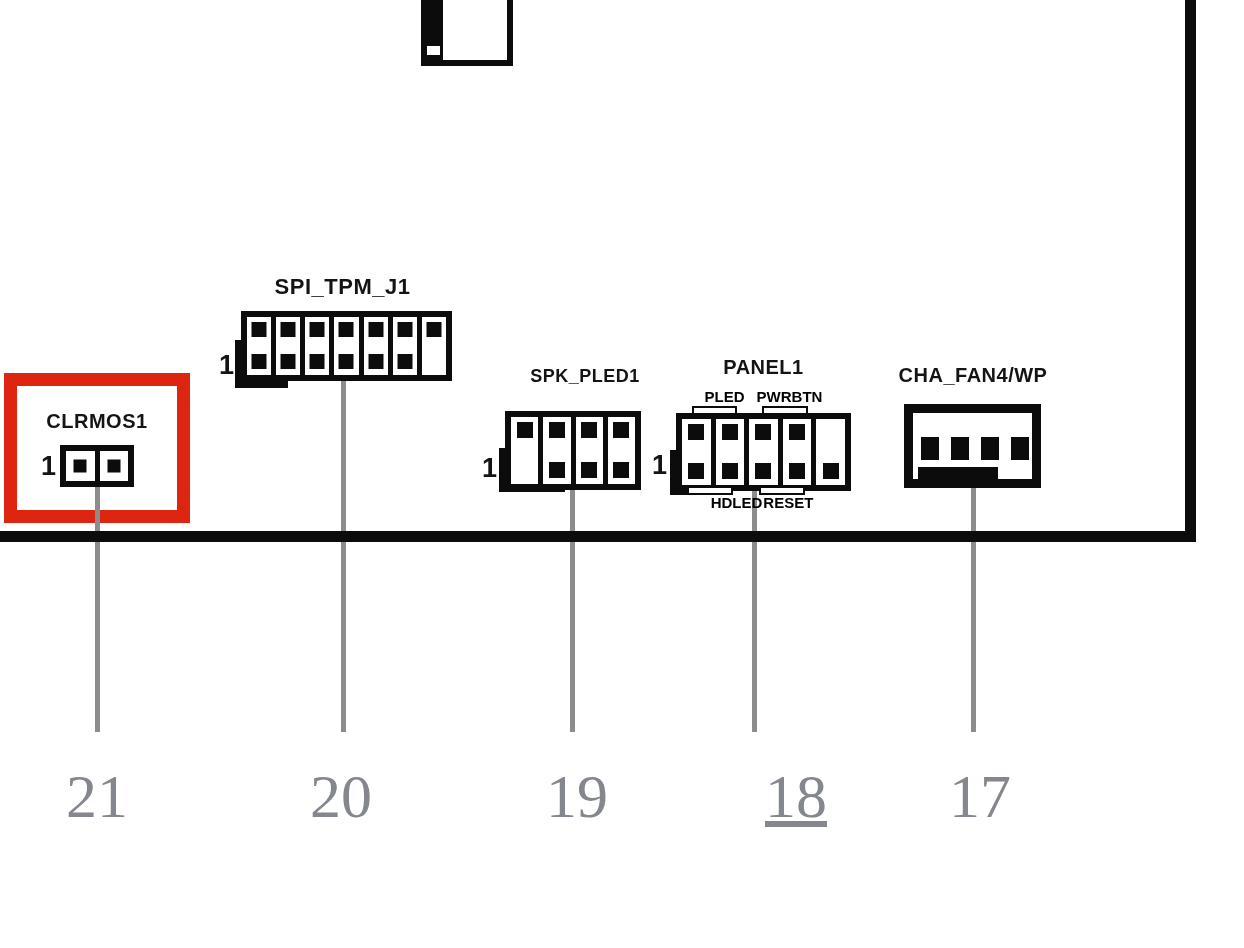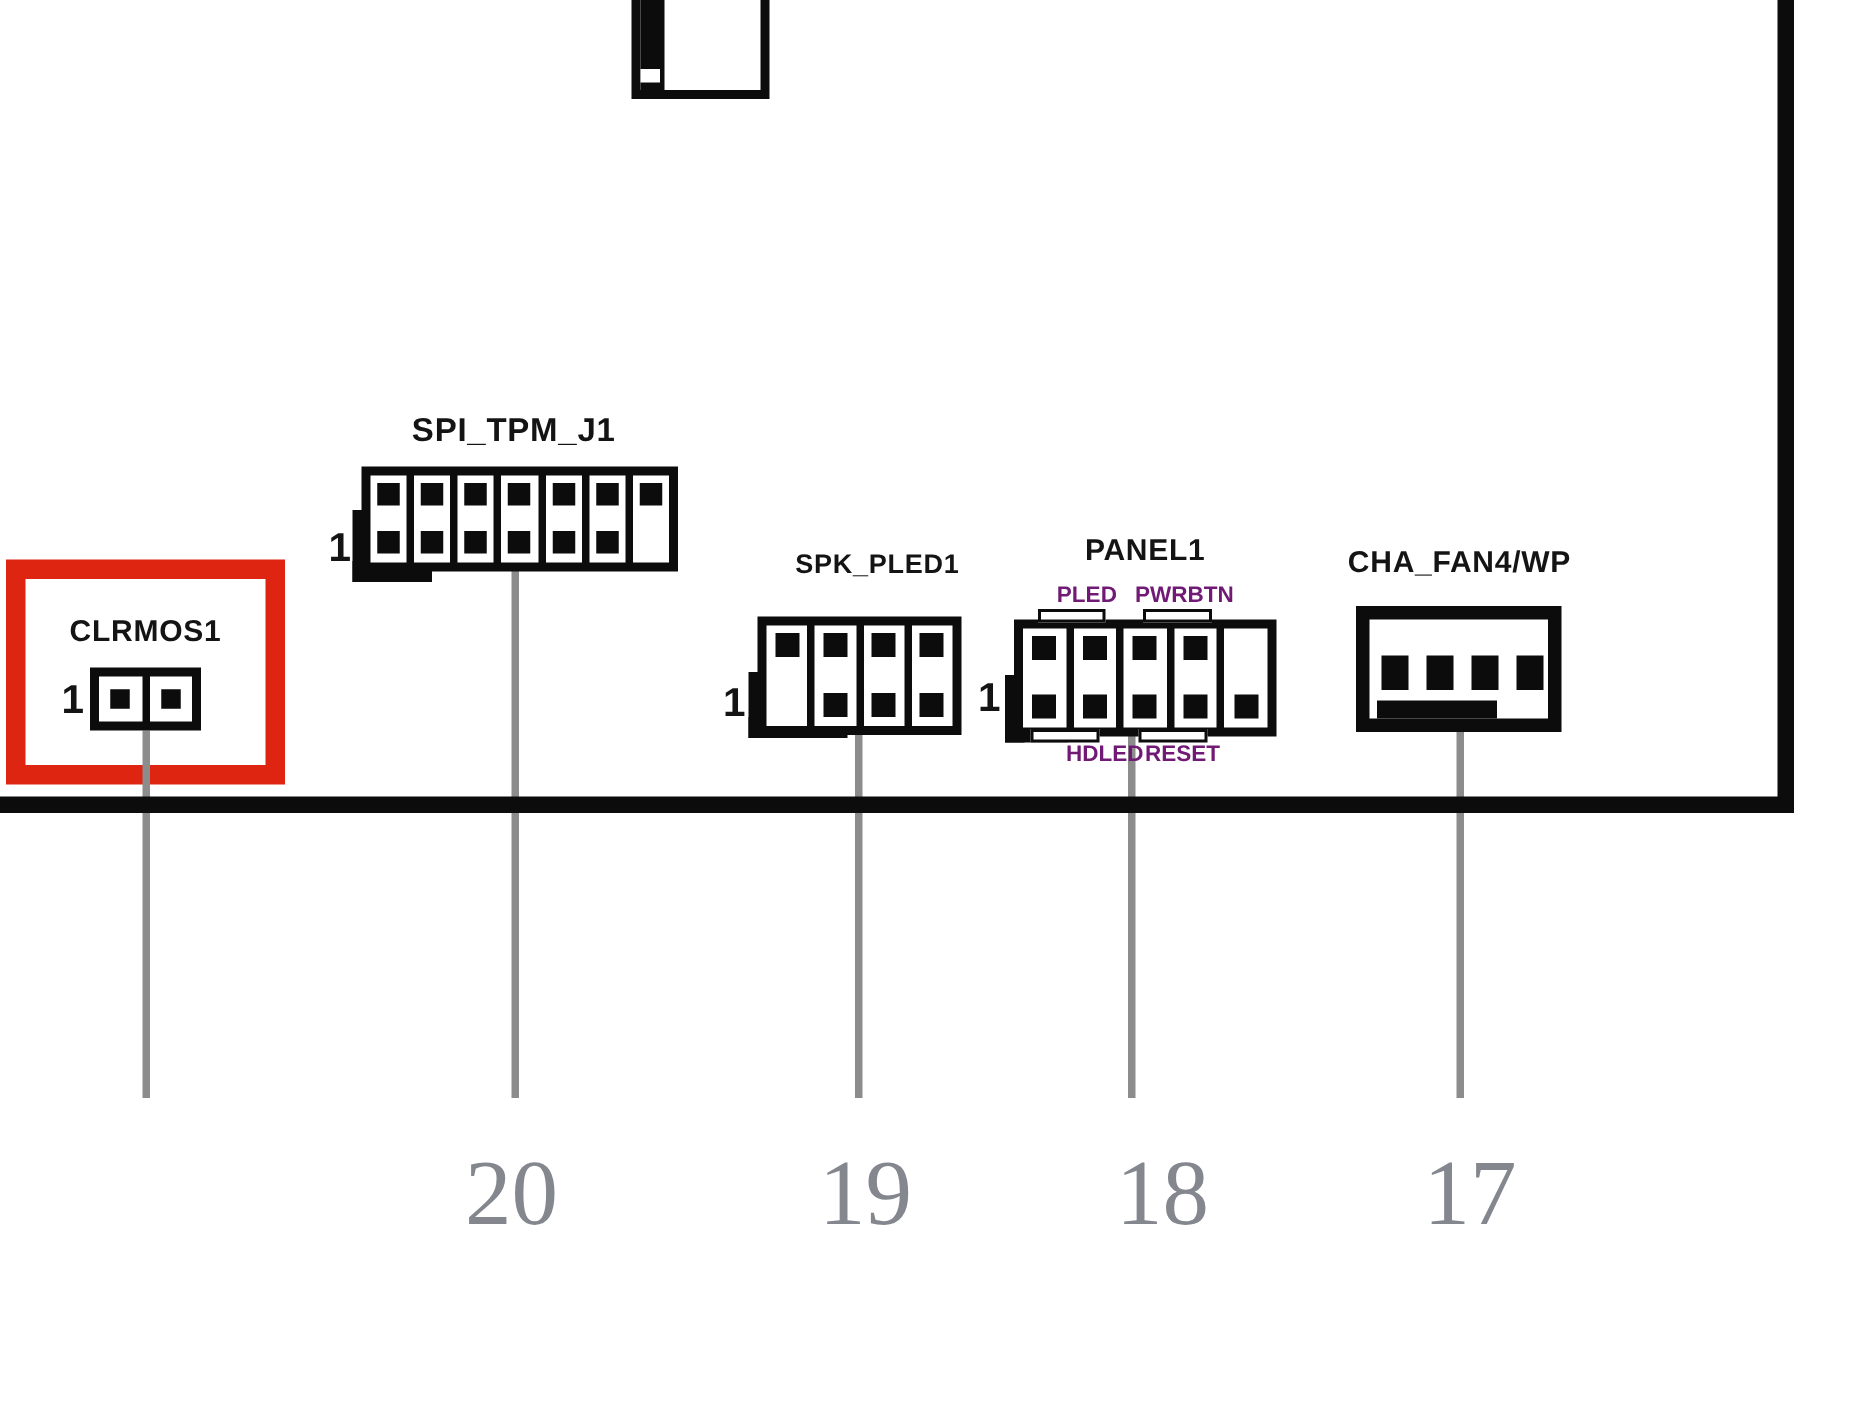--- a/index.html
+++ b/index.html
@@ -44,21 +44,21 @@
     font-family:"Liberation Serif", serif; font-size:62px; line-height:1;
     color:var(--callout_text, #84888e); z-index:2;
   }
 
   
   .conn-label {
     text-align:center; font-weight:bold; color:#141414;
     font-size:20px; letter-spacing:0.5px; z-index:4; white-space:nowrap;
   }
   .sub-label-row { display:flex; justify-content:center; gap:12px;
-    font-weight:bold; font-size:15px; color:#701a75; z-index:5; white-space:nowrap; }
+    font-weight:bold; font-size:15px; color:#000000; z-index:5; white-space:nowrap; }
 
   
   .pin-header {
     display:flex; gap:5px; background:#0c0c0c; padding:6px; z-index:4;
   }
   .pin-cell { flex:1; position:relative; background:#ffffff; }
   .dot { position:absolute; left:50%; width:var(--dot,15px); height:var(--dot,15px); background:#0c0c0c; }
   .dot.top    { top:5px;  transform:translateX(-50%); }
   .dot.bottom { bottom:6px; transform:translateX(-50%); }
   .dot.center { top:50%; transform:translate(-50%,-50%); }
@@ -211,18 +211,19 @@
   <div class="abs fan-conn">
     <div class="fan-pins">
         <div class="fan-pin"></div>
         <div class="fan-pin"></div>
         <div class="fan-pin"></div>
         <div class="fan-pin"></div>
       </div>
     <div class="fan-key"></div>
   </div>
 
+  <div class="abs callout" style="left:42px;  top:765px;">21</div>
   <div class="abs callout" style="left:286px; top:765px;">20</div>
   <div class="abs callout" style="left:522px; top:765px;">19</div>
-  <div class="abs callout" style="left:720px; top:765px;">18</div>
+  <div class="abs callout" style="left:741px; top:765px;text-decoration:underline;">18</div>
   <div class="abs callout" style="left:925px; top:765px;">17</div>
 
 </div>
 
 </body></html>

